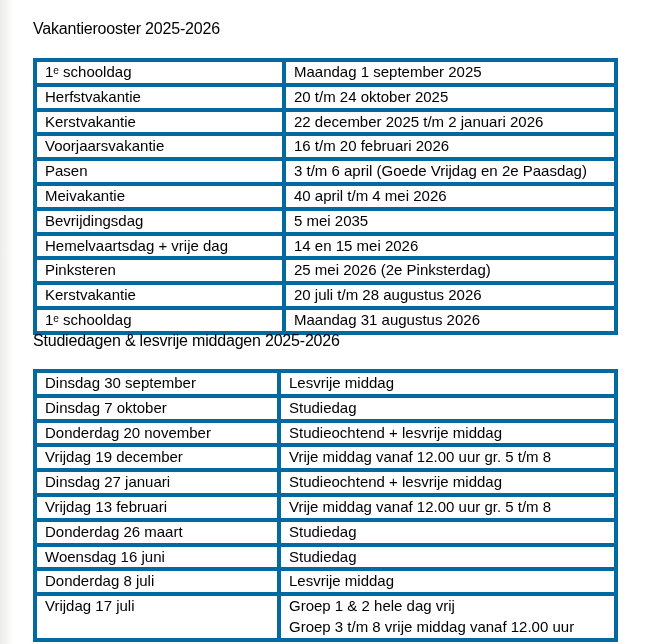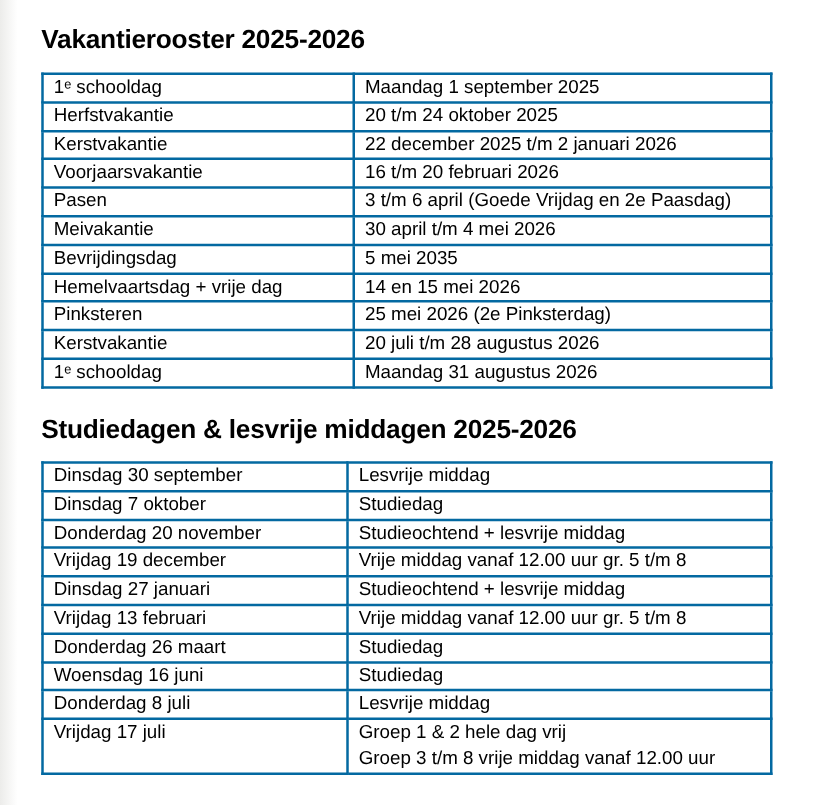--- a/index.html
+++ b/index.html
@@ -21,22 +21,22 @@
     position: absolute;
     left: 0; top: 0;
     width: 14px; height: 644px;
     background: linear-gradient(to right, #ececea, #ffffff);
     pointer-events: none;
   }
   .title {
     position: absolute;
     left: 33px;
     margin: 0;
-    font-size: 21px;
-    font-weight: bold;
+    font-size: 16px;
+    font-weight: normal;
     letter-spacing: -0.2px;
     white-space: nowrap;
   }
   .title1 { top: 20px; }
   .title2 { top: 332px; }
 
   table.schedule {
     position: absolute;
     left: 33px;
     width: 585px;
@@ -44,21 +44,21 @@
     table-layout: fixed;
     border: 2px solid #000000;
     background: #ffffff;
   }
   table.t1 { top: 58px; }
   table.t2 { top: 369px; }
   table.t1 col.c1 { width: 249px; }
   table.t2 col.c1 { width: 244px; }
 
   table.schedule td {
-    border: 2px solid #0369a1;
+    border: 4px solid #0369a1;
     padding: 0 6px 0 8px;
     font-size: 15px;
     line-height: 20.8px;
     vertical-align: middle;
     white-space: nowrap;
     overflow: hidden;
   }
   table.schedule td.multiline {
     vertical-align: top;
   }
@@ -93,21 +93,21 @@
       <tr>
         <td>Voorjaarsvakantie</td>
         <td>16 t/m 20 februari 2026</td>
       </tr>
       <tr>
         <td>Pasen</td>
         <td>3 t/m 6 april (Goede Vrijdag en 2e Paasdag)</td>
       </tr>
       <tr>
         <td>Meivakantie</td>
-        <td>30 april t/m 4 mei 2026</td>
+        <td>40 april t/m 4 mei 2026</td>
       </tr>
       <tr>
         <td>Bevrijdingsdag</td>
         <td>5 mei 2035</td>
       </tr>
       <tr>
         <td>Hemelvaartsdag + vrije dag</td>
         <td>14 en 15 mei 2026</td>
       </tr>
       <tr>

